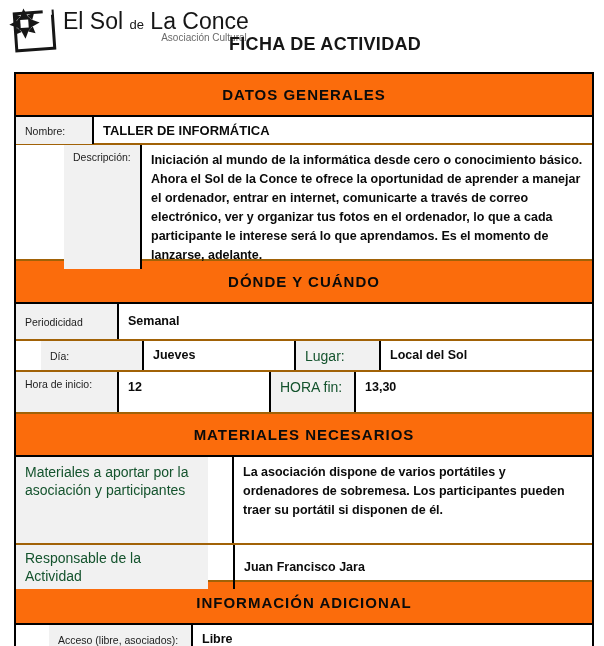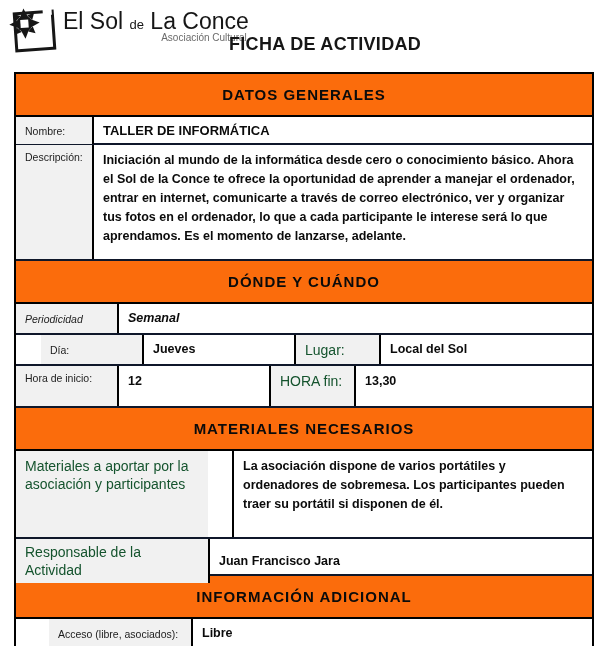--- a/index.html
+++ b/index.html
@@ -15,47 +15,47 @@
   .brand-text{margin-left:8px;}
   .brand-name{font-size:23px;letter-spacing:0;color:#161616;white-space:nowrap;}
   .brand-name .sm{font-size:13px;}
   .brand-sub{font-size:10px;color:#6b6b6b;text-align:right;margin-top:-3px;padding-right:2px;}
   .page-title{position:absolute;left:215px;top:26px;font-size:18px;font-weight:bold;color:#161616;letter-spacing:0.3px;}
 
   
   .ficha{position:absolute;left:14px;top:72px;width:576px;border:2px solid #000;background:#fff;box-sizing:content-box;}
   .band{height:43px;background:#FB6C0C;border-bottom:2px solid #000;display:flex;align-items:center;justify-content:center;
         font-weight:bold;font-size:15px;letter-spacing:1px;color:#0b0b0b;box-sizing:border-box;}
-  .row{display:grid;border-bottom:2px solid #0f172a;box-sizing:border-box;align-items:center;}
+  .row{display:grid;border-bottom:2px solid #a16207;box-sizing:border-box;align-items:center;}
   .row.top{align-items:start;}
   .row:last-child{border-bottom:none;}
   .cell{padding:4px 9px;box-sizing:border-box;height:100%;display:flex;align-items:center;}
   .row.top .cell{align-items:flex-start;padding-top:6px;}
   .cell + .cell{border-left:2px solid #000;}
   .lbl{background:#F1F1F1;}
   .lbl-sm{font-size:10.5px;white-space:nowrap;overflow:hidden;color:#1c1c1c;}
   .lbl-lg{font-size:14px;line-height:18px;color:#14532d;}
   .val{font-weight:bold;font-size:12.5px;line-height:19px;color:#0b0b0b;display:block;}
 
   
   .cols-nombre{grid-template-columns:76px 1fr;}
   .cols-period{grid-template-columns:101px 1fr;}
   .cols-quad{grid-template-columns:101px 152px 85px 1fr;}
   .cols-mat{grid-template-columns:192px 1fr;}
   .cols-acceso{grid-template-columns:142px 1fr;}
   .cols-precio{grid-template-columns:142px 68px 106px 1fr;}
 
   
   .r-nombre{height:28px;}
-  .r-desc{height:116px;}
-  .r-period{height:31px;font-style:italic;}
+  .r-desc{height:116px;padding-left:48px;}
+  .r-period{height:37px;}
   .r-dia{height:31px;padding-left:25px;}
   .r-hora{height:42px;}
   .r-mat{height:88px;gap:24px;}
-  .r-resp{height:37px;}
+  .r-resp{height:37px;gap:25px;}
   .r-acceso{height:29px;padding-left:33px;}
   .r-precio{height:45px;}
 </style>
 </head>
 <body>
 
 <div class="sheet">
 
   <div class="hdr">
     <div class="brand">

